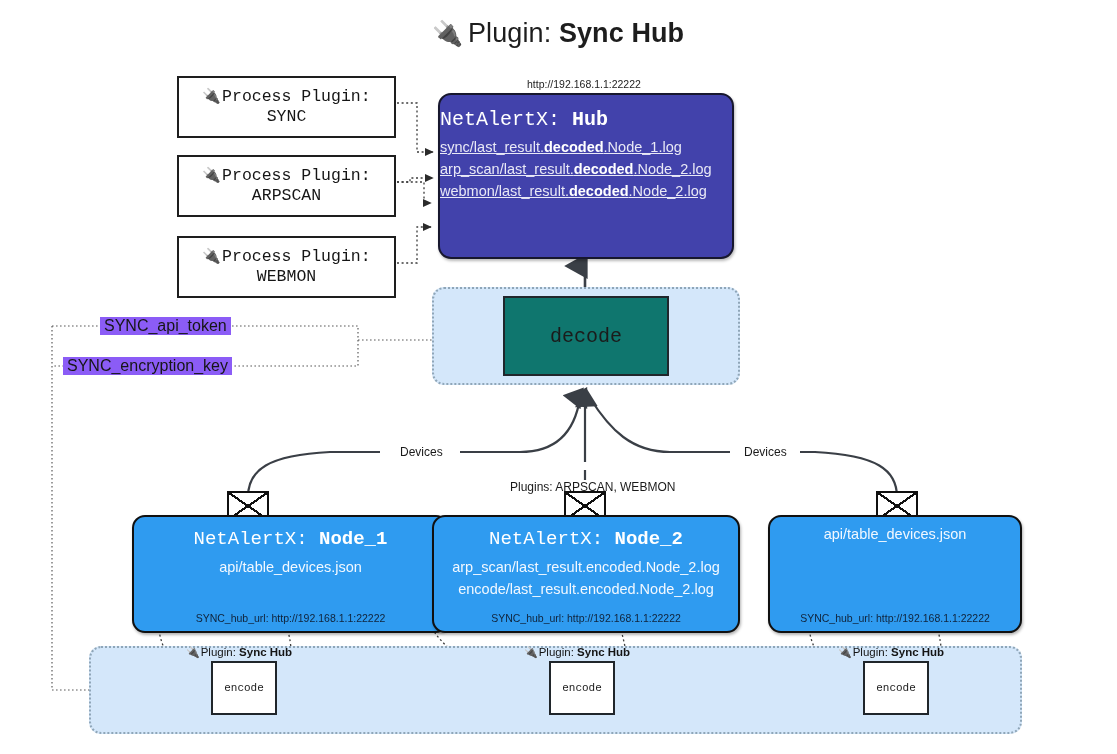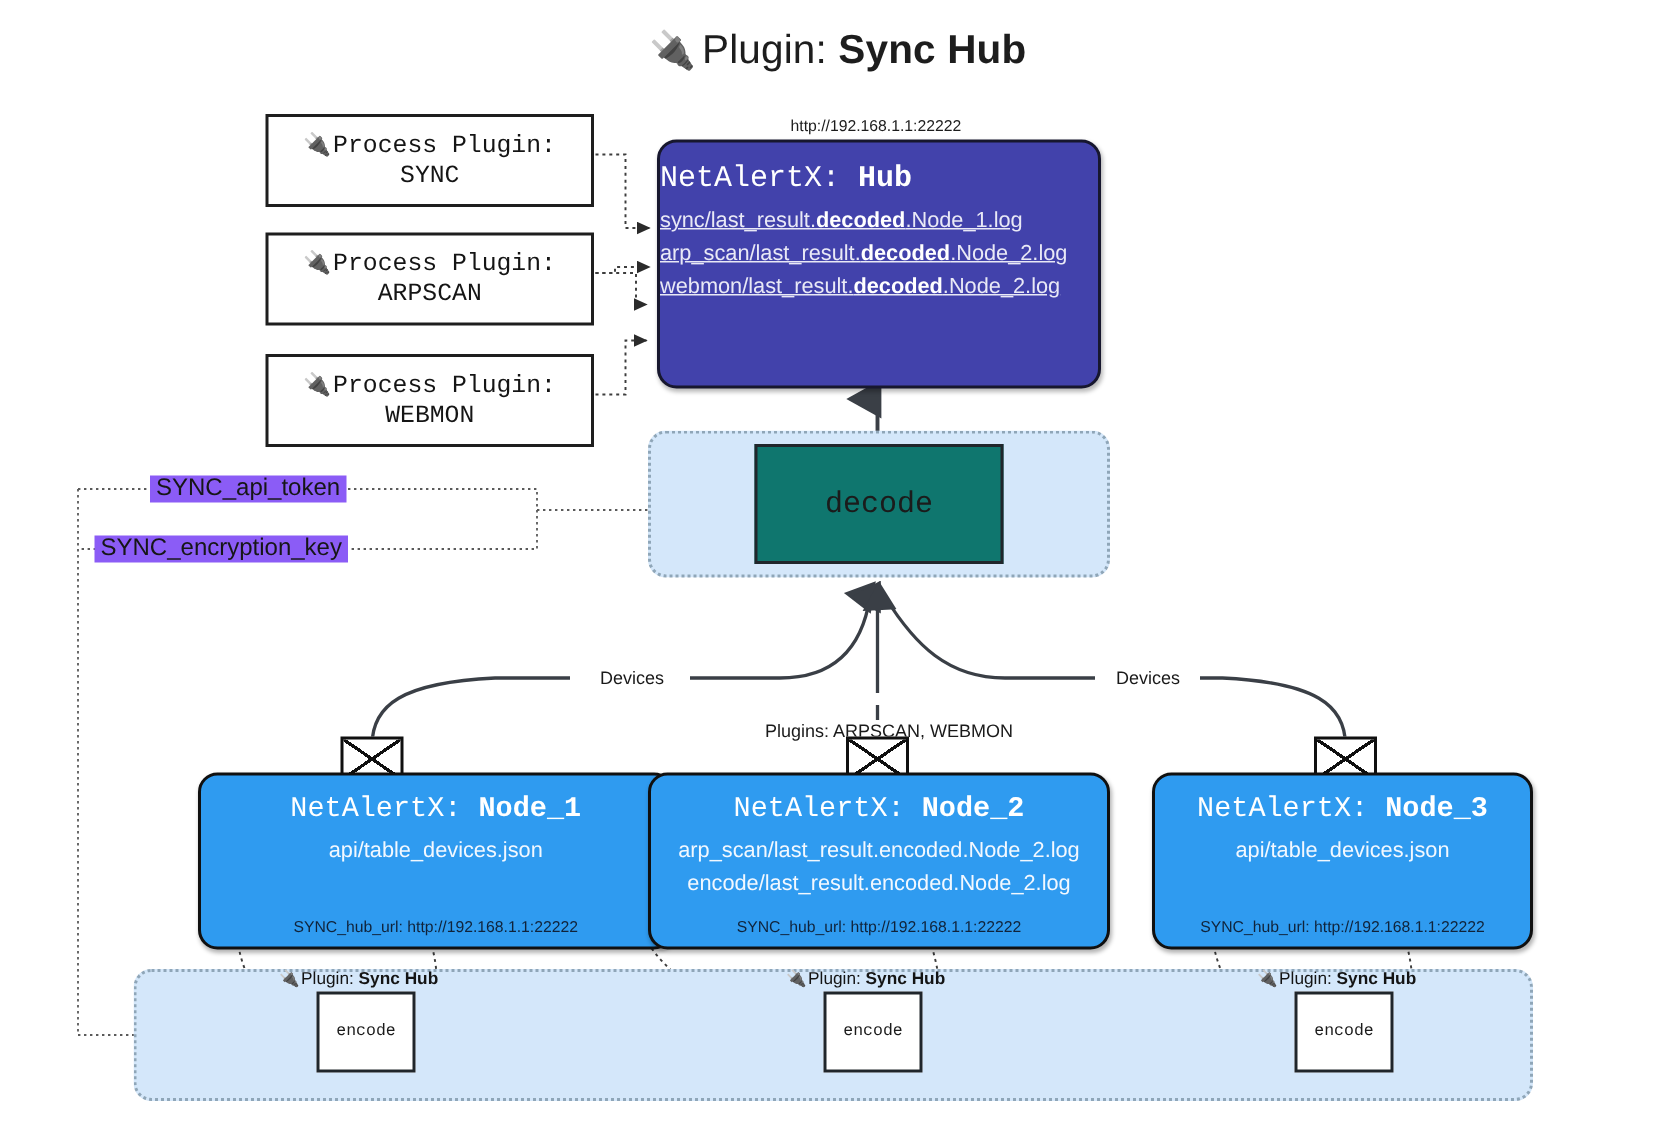--- a/index.html
+++ b/index.html
@@ -183,21 +183,20 @@
   </div>
 
   <div class="node" style="left:432px;top:515px;width:308px;">
     <div class="ntitle"><span>NetAlertX:</span> <b>Node_2</b></div>
     <div class="nline">arp_scan/last_result.encoded.Node_2.log</div>
     <div class="nline second">encode/last_result.encoded.Node_2.log</div>
     <div class="nfoot">SYNC_hub_url: http://192.168.1.1:22222</div>
   </div>
 
   <div class="node" style="left:768px;top:515px;width:254px;">
-    <div class="ntitle"><span>NetAlertX:</span> <b>Node_3</b></div>
     <div class="nline">api/table_devices.json</div>
     <div class="nfoot">SYNC_hub_url: http://192.168.1.1:22222</div>
   </div>
 
   <div class="band"></div>
 
   <div class="plabel" style="left:186px;top:646px;">
     <span class="plug">🔌</span><span>Plugin:</span> <b>Sync Hub</b>
   </div>
   <div class="encodebox" style="left:211px;top:661px;">encode</div>

